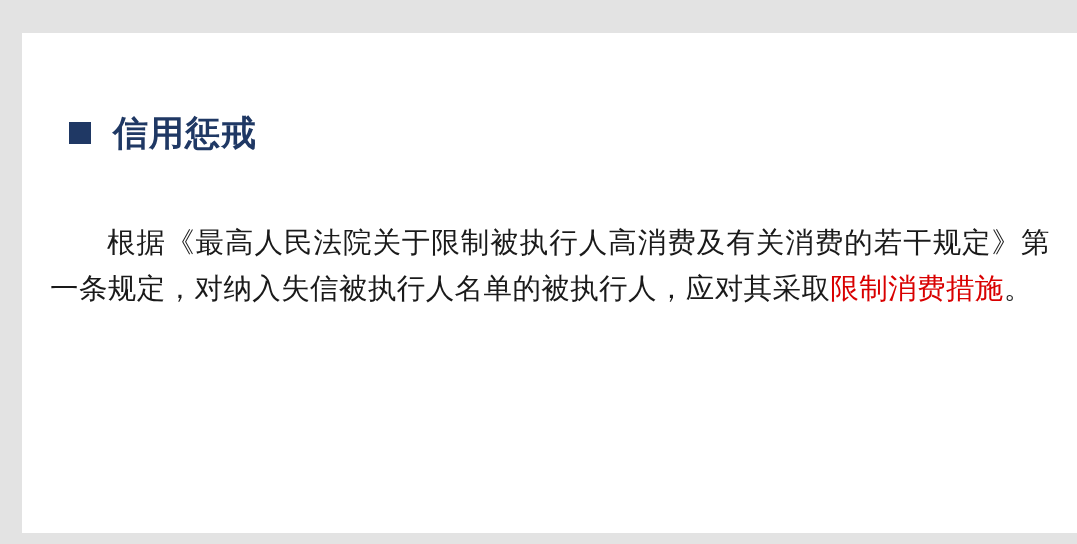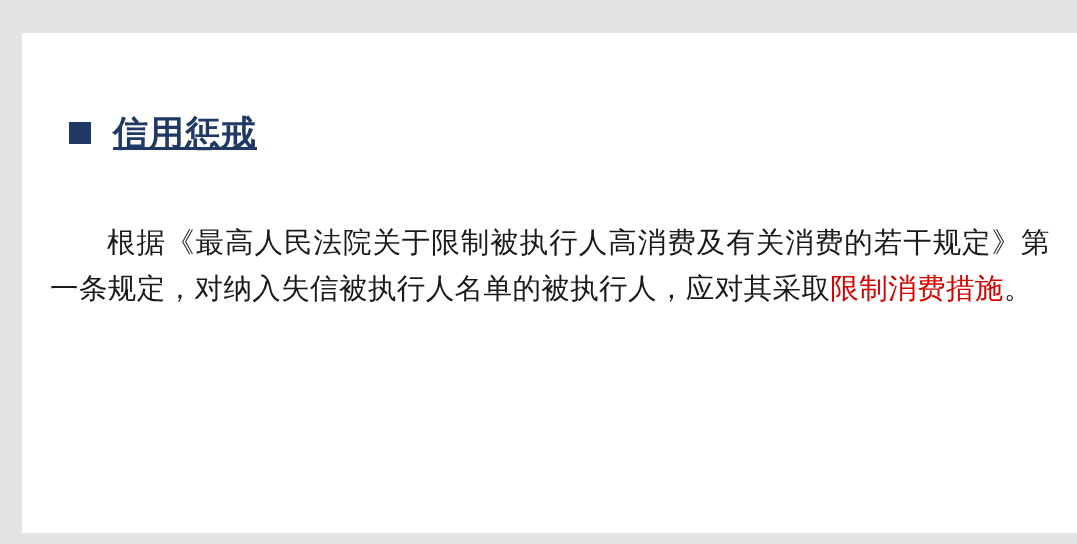--- a/index.html
+++ b/index.html
@@ -67,21 +67,20 @@
     flex: 0 0 auto;
   }
   .title-text {
     font-family: "Liberation Sans", "DejaVu Sans", sans-serif;
     font-size: 35px;
     font-weight: bold;
     color: #1f3864;
     letter-spacing: 1px;
     line-height: 1;
     white-space: nowrap;
-    text-decoration: underline;
   }
   .body-block {
     position: absolute;
     left: 28px;
     top: 187px;
     width: 1000px;
   }
   .para {
     font-size: 28.5px;
     color: #1a1a1a;

